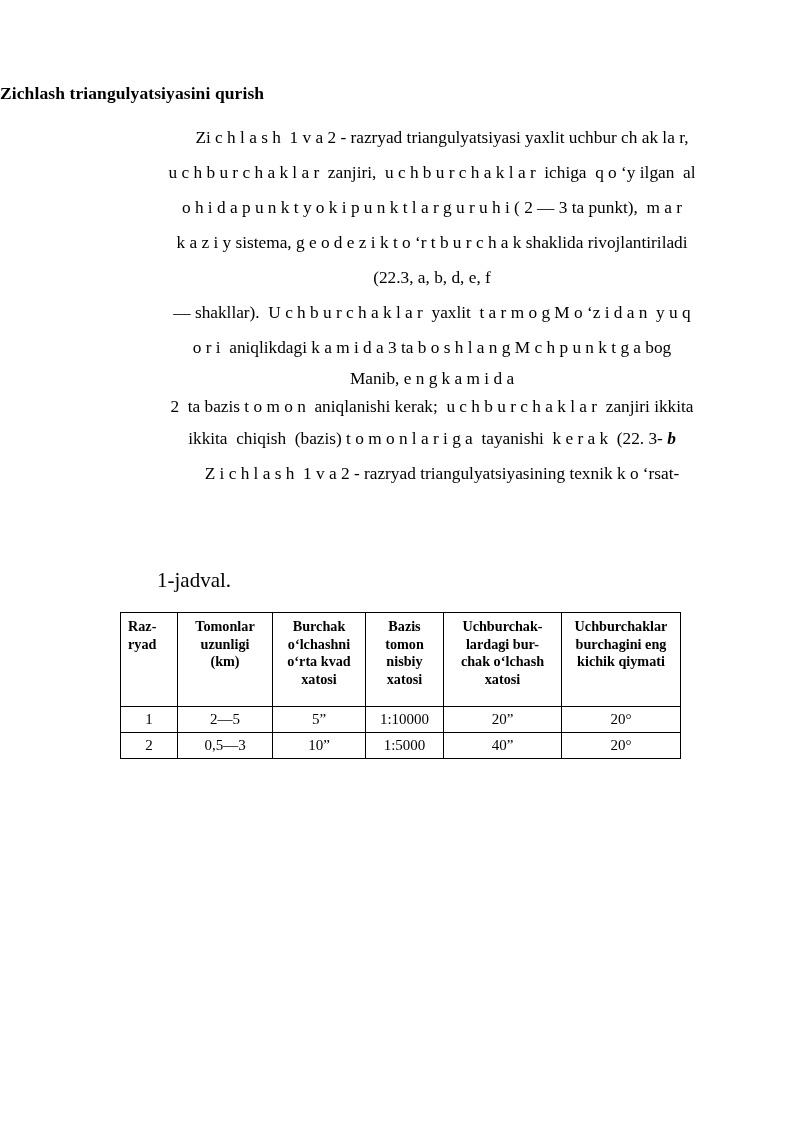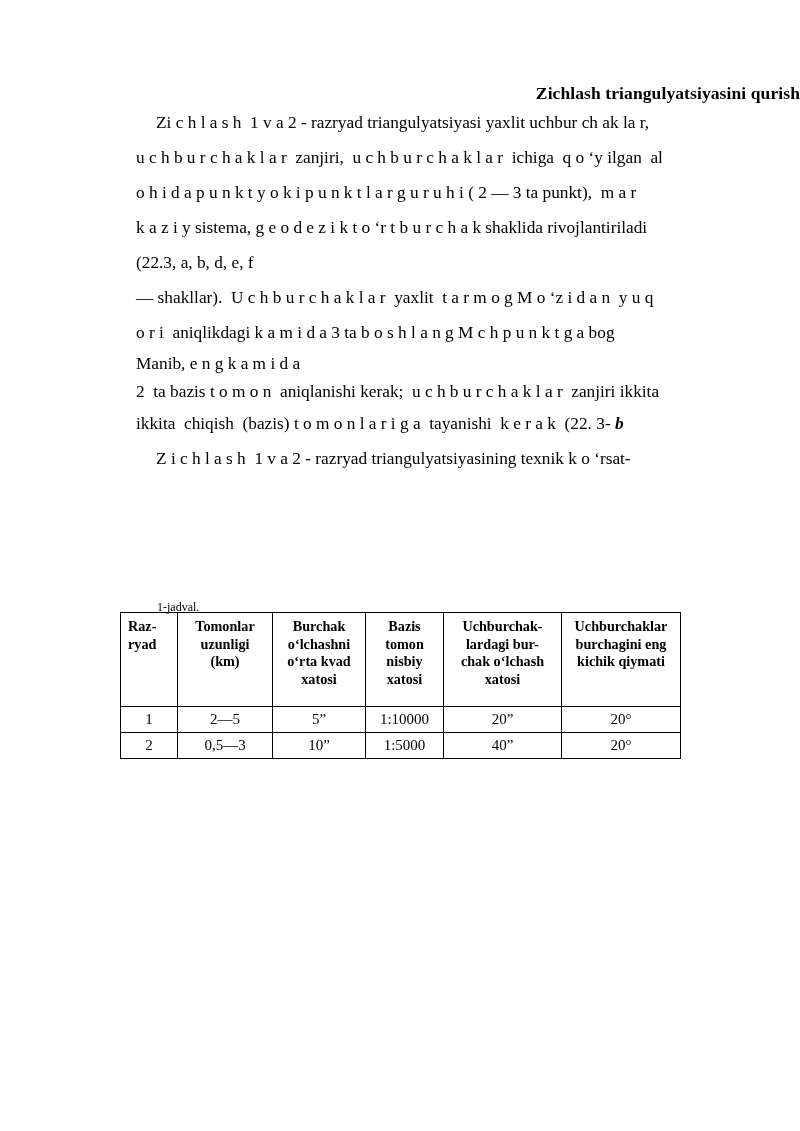--- a/index.html
+++ b/index.html
@@ -22,33 +22,34 @@
     width: 800px;
     height: 1131px;
   }
 
   
   .doc-title {
     position: absolute;
     left: 0;
     top: 83px;
     width: 800px;
-    text-align: right;
+    text-align: left;
     font-size: 17.5px;
     font-weight: bold;
     letter-spacing: 0.1px;
   }
 
   
   .body-text {
     position: absolute;
     left: 136px;
-    top: 105px;
+    top: 120px;
     width: 592px;
     font-size: 17.3px;
+    text-align: center;
   }
 
   .ln {
     display: block;
     white-space: pre;
     height: 35px;
     line-height: 35px;
   }
   .ln.tight {
     height: 28px;
@@ -57,22 +58,21 @@
   .ln.indent {
     text-indent: 20px;
   }
   .bi   { font-weight: bold; font-style: italic; }
 
   
   .table-caption {
     position: absolute;
     left: 157px;
     top: 568px;
-    font-size: 12px;
-    margin-top: 32px;
+    font-size: 21px;
   }
 
   
   .tbl-wrap {
     position: absolute;
     left: 120px;
     top: 612px;
     width: 560px;
   }
   table.data-table {

